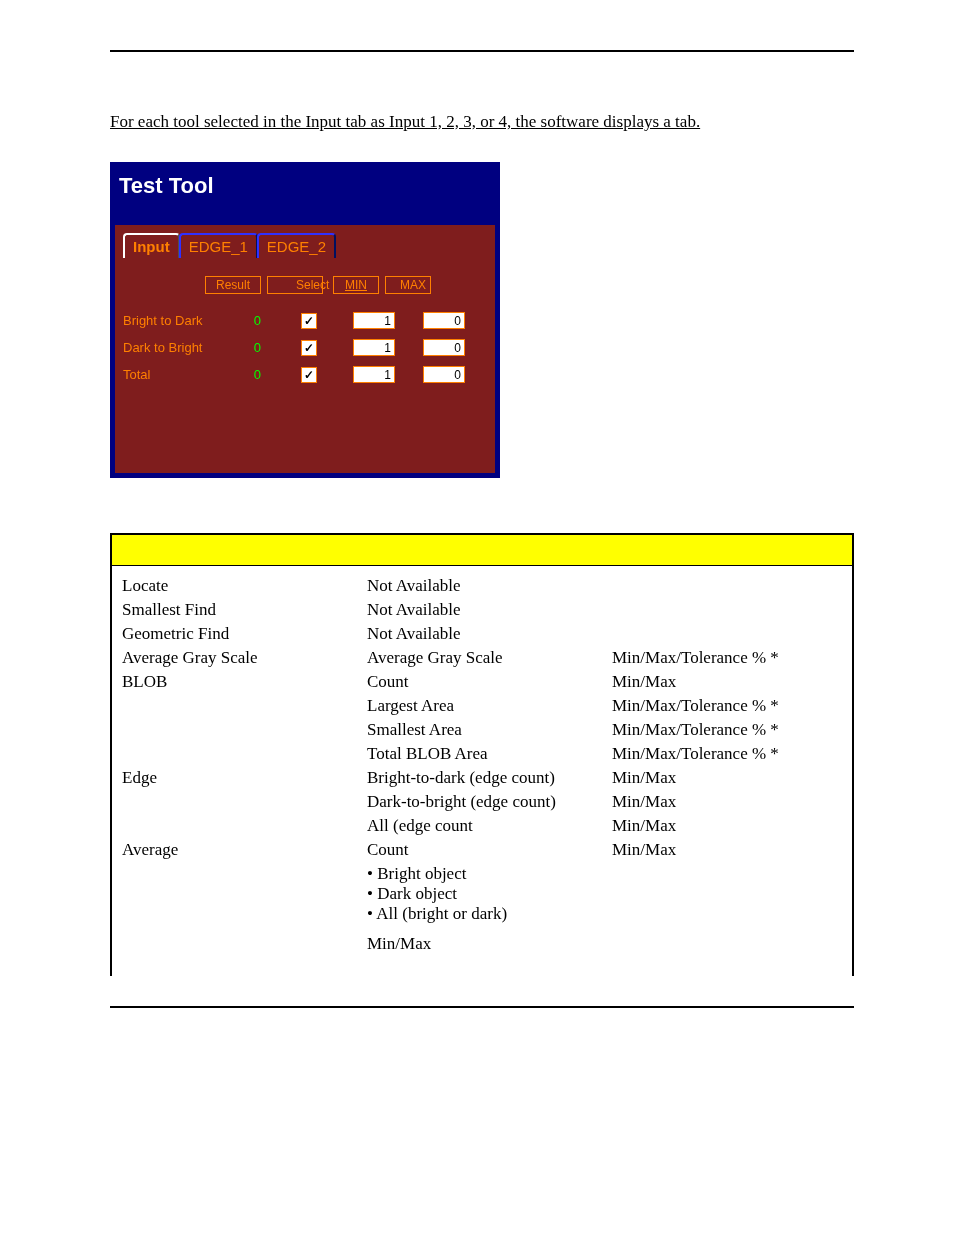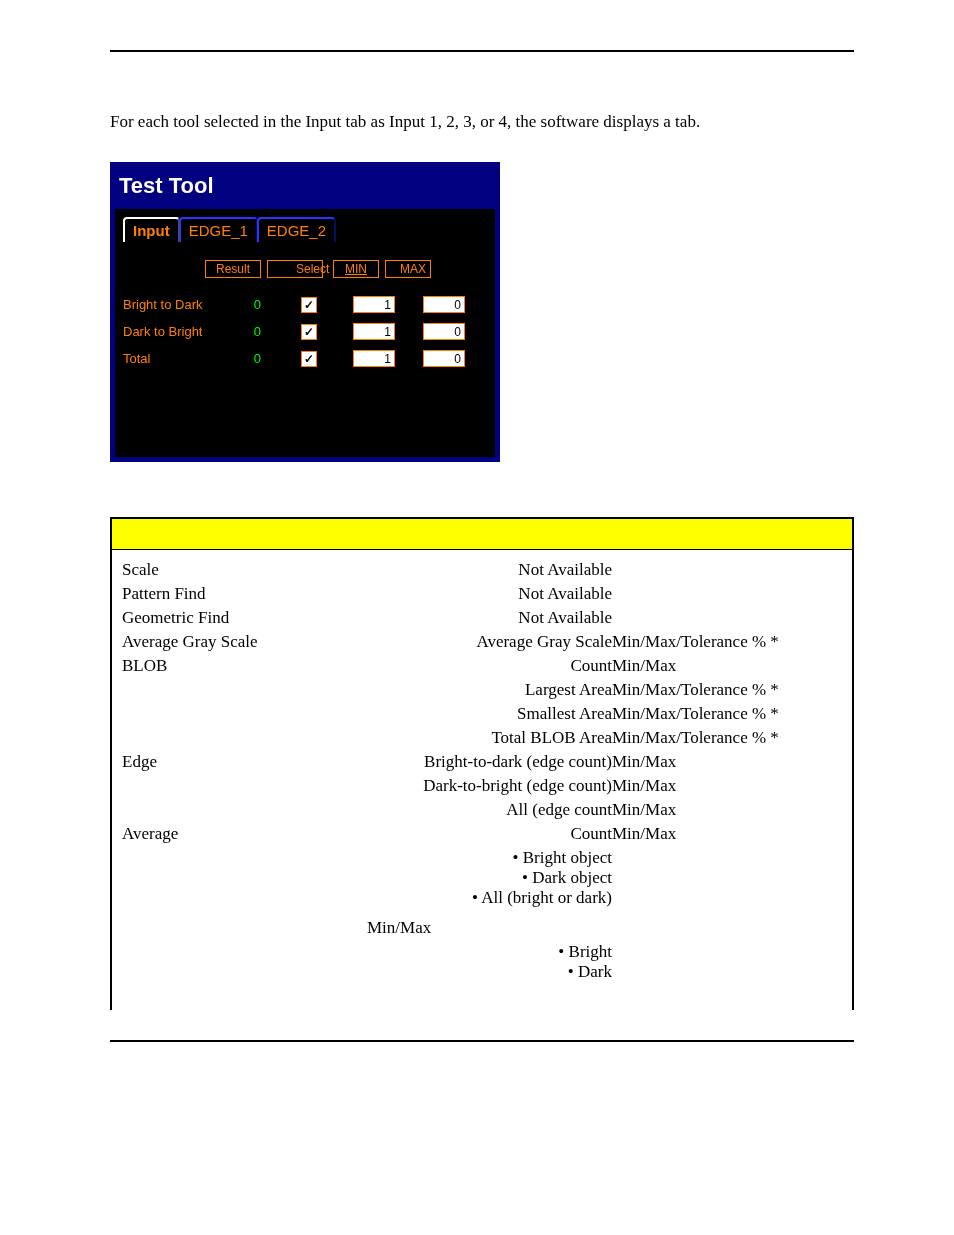--- a/index.html
+++ b/index.html
@@ -19,38 +19,39 @@
   .top-rule {
     border-top: 2px solid #000;
     margin: 10px 0 60px 0;
   }
   .bottom-rule {
     border-top: 2px solid #000;
     margin-top: 30px;
   }
   .intro-text {
     margin: 12px 0 30px 0;
+    text-decoration: underline;
   }
   
   .tool-panel {
     width: 390px;
     background: #000080;
     padding: 5px 5px 5px 5px;
     box-sizing: border-box;
     margin-bottom: 55px;
   }
   .panel-title {
     font-family: Arial, sans-serif;
     font-weight: bold;
     font-size: 22px;
     color: #fff;
-    padding: 6px 4px 10px 4px;
+    padding: 6px 4px 26px 4px;
   }
   .panel-body {
-    background: #000000;
+    background: #7f1d1d;
     padding: 8px 6px 80px 8px;
   }
   .tabs {
     display: flex;
     gap: 0;
     font-family: Arial, sans-serif;
     font-size: 15px;
     margin-bottom: 18px;
   }
   .tab {
@@ -156,21 +157,21 @@
   }
   .tbl-body {
     padding: 6px 10px 18px 10px;
   }
   .tbl-row {
     display: flex;
     align-items: flex-start;
     margin: 4px 0 4px 0;
   }
   .c1 { width: 245px; }
-  .c2 { width: 245px; text-align: right; }
+  .c2 { width: 245px; }
   .c3 { flex: 1; }
   .bullets { margin: 0 0 6px 0; padding: 0; list-style: none; font-family: Liberation Serif, serif; }
   .bullets li::before { content: "• "; }
 </style>
 </head>
 <body>
 
 <div class="page">
   <div class="top-rule"></div>
 
@@ -215,26 +216,26 @@
             <div class="row-max"><input class="inp" value="0" style=""></div>
           </div>
         </div>
     </div>
   </div>
 
   <div class="tbl-wrap">
     <div class="tbl-head"></div>
     <div class="tbl-body" id="tbl-body">
         <div class="tbl-row">
-          <div class="c1">Scale</div>
+          <div class="c1">Locate</div>
           <div class="c2">Not Available</div>
           <div class="c3"></div>
         </div>
         <div class="tbl-row">
-          <div class="c1">Pattern Find</div>
+          <div class="c1">Smallest Find</div>
           <div class="c2">Not Available</div>
           <div class="c3"></div>
         </div>
         <div class="tbl-row">
           <div class="c1">Geometric Find</div>
           <div class="c2">Not Available</div>
           <div class="c3"></div>
         </div>
         <div class="tbl-row">
           <div class="c1">Average Gray Scale</div>
@@ -289,27 +290,17 @@
               <li>Dark object</li>
               <li>All (bright or dark)</li>
             </ul>
           </div>
           <div class="c3"></div>
         </div>
         <div class="tbl-row">
           <div class="c1"></div>
           <div class="c3">Min/Max</div>
         </div>
-        <div class="tbl-row">
-          <div class="c1"></div>
-          <div class="c2">
-            <ul class="bullets">
-              <li>Bright</li>
-              <li>Dark</li>
-            </ul>
-          </div>
-          <div class="c3"></div>
-        </div>
       </div>
   </div>
 
   <div class="bottom-rule"></div>
 </div>
 
 </body></html>

